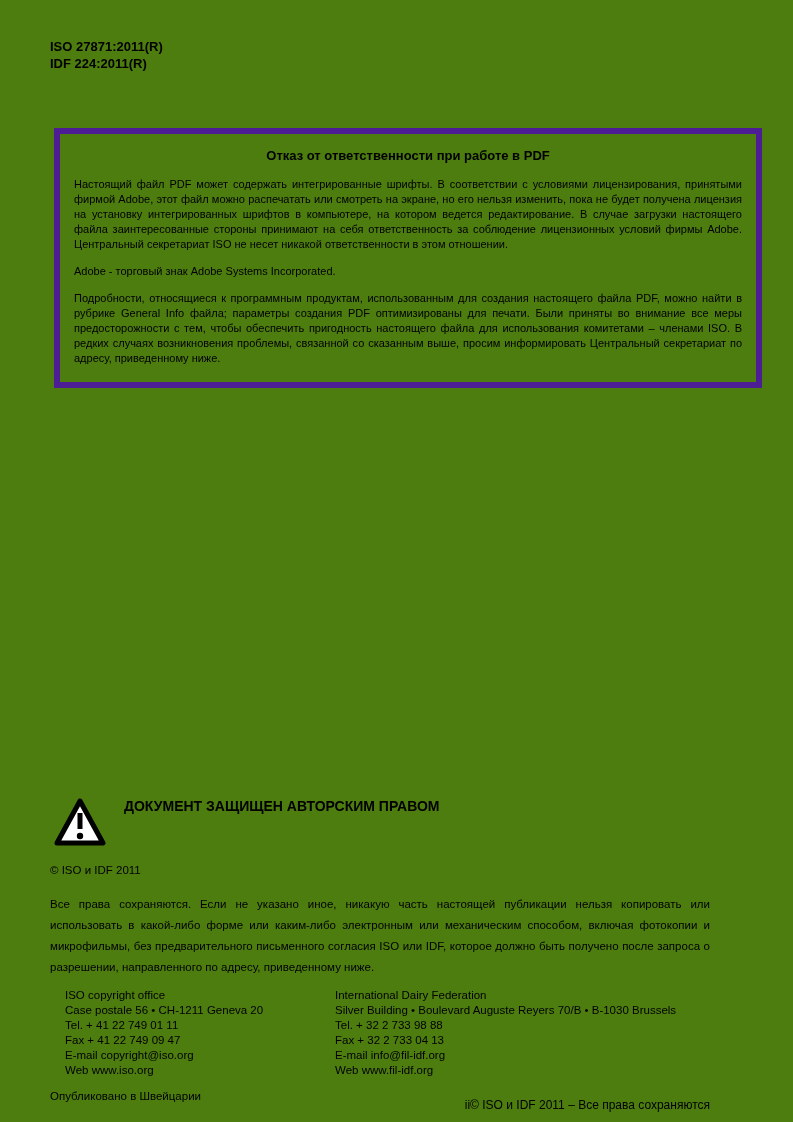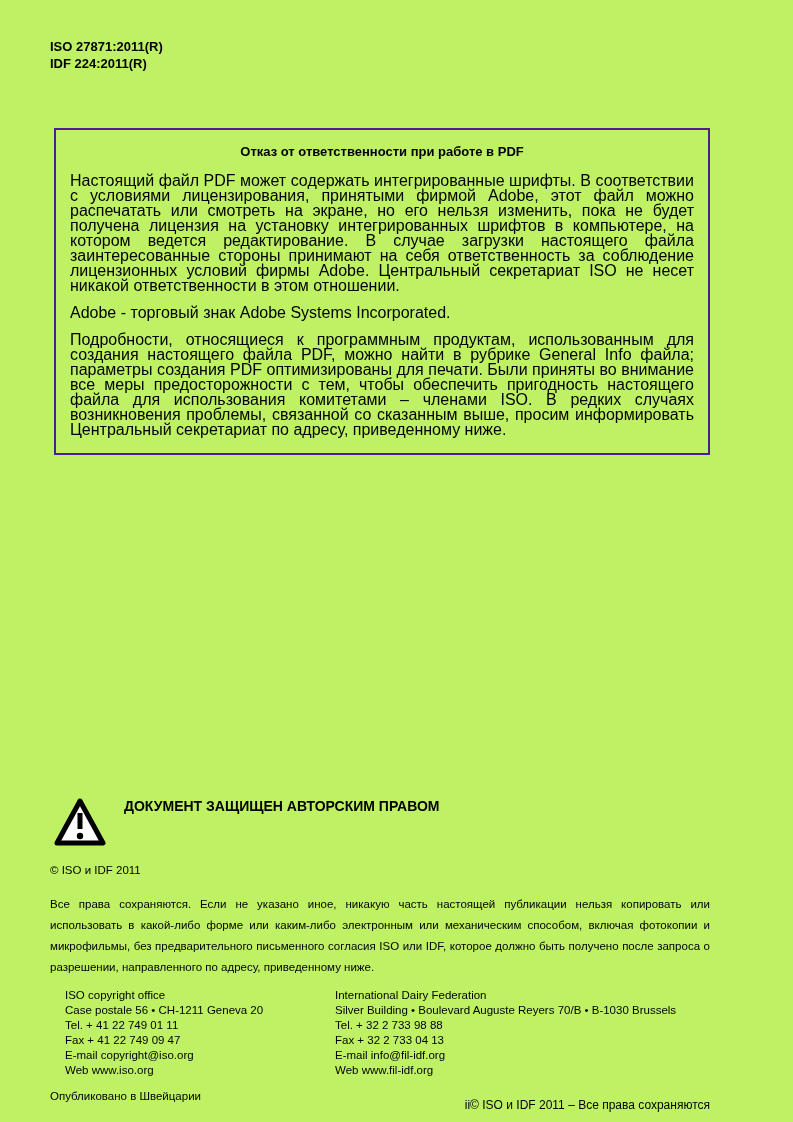--- a/index.html
+++ b/index.html
@@ -5,51 +5,51 @@
   * { margin: 0; padding: 0; box-sizing: border-box; }
   html, body { background: #ffffff; }
   body {
     font-family: "Liberation Sans", sans-serif;
     color: #000000;
   }
   .page {
     position: relative;
     width: 793px;
     height: 1122px;
-    background: #bef264;
+    background: #4d7c0f;
     overflow: hidden;
   }
 
   
   .doc-header {
     position: absolute;
     top: 38px;
     left: 50px;
     font-size: 13px;
     font-weight: bold;
     line-height: 17px;
   }
 
   
   .disclaimer-box {
     position: absolute;
     top: 128px;
     left: 54px;
-    width: 656px;
-    border: 2px solid #4c1d95;
+    width: 708px;
+    border: 6px solid #4c1d95;
     padding: 14px 14px 16px 14px;
   }
   .disclaimer-title {
     text-align: center;
     font-weight: bold;
     font-size: 13px;
     margin-bottom: 14px;
   }
   .disclaimer-para {
-    font-size: 16px;
+    font-size: 11px;
     line-height: 15px;
     text-align: justify;
     margin-bottom: 12px;
   }
   .disclaimer-para:last-child { margin-bottom: 0; }
 
   
   .copyright-section {
     position: absolute;
     top: 798px;

